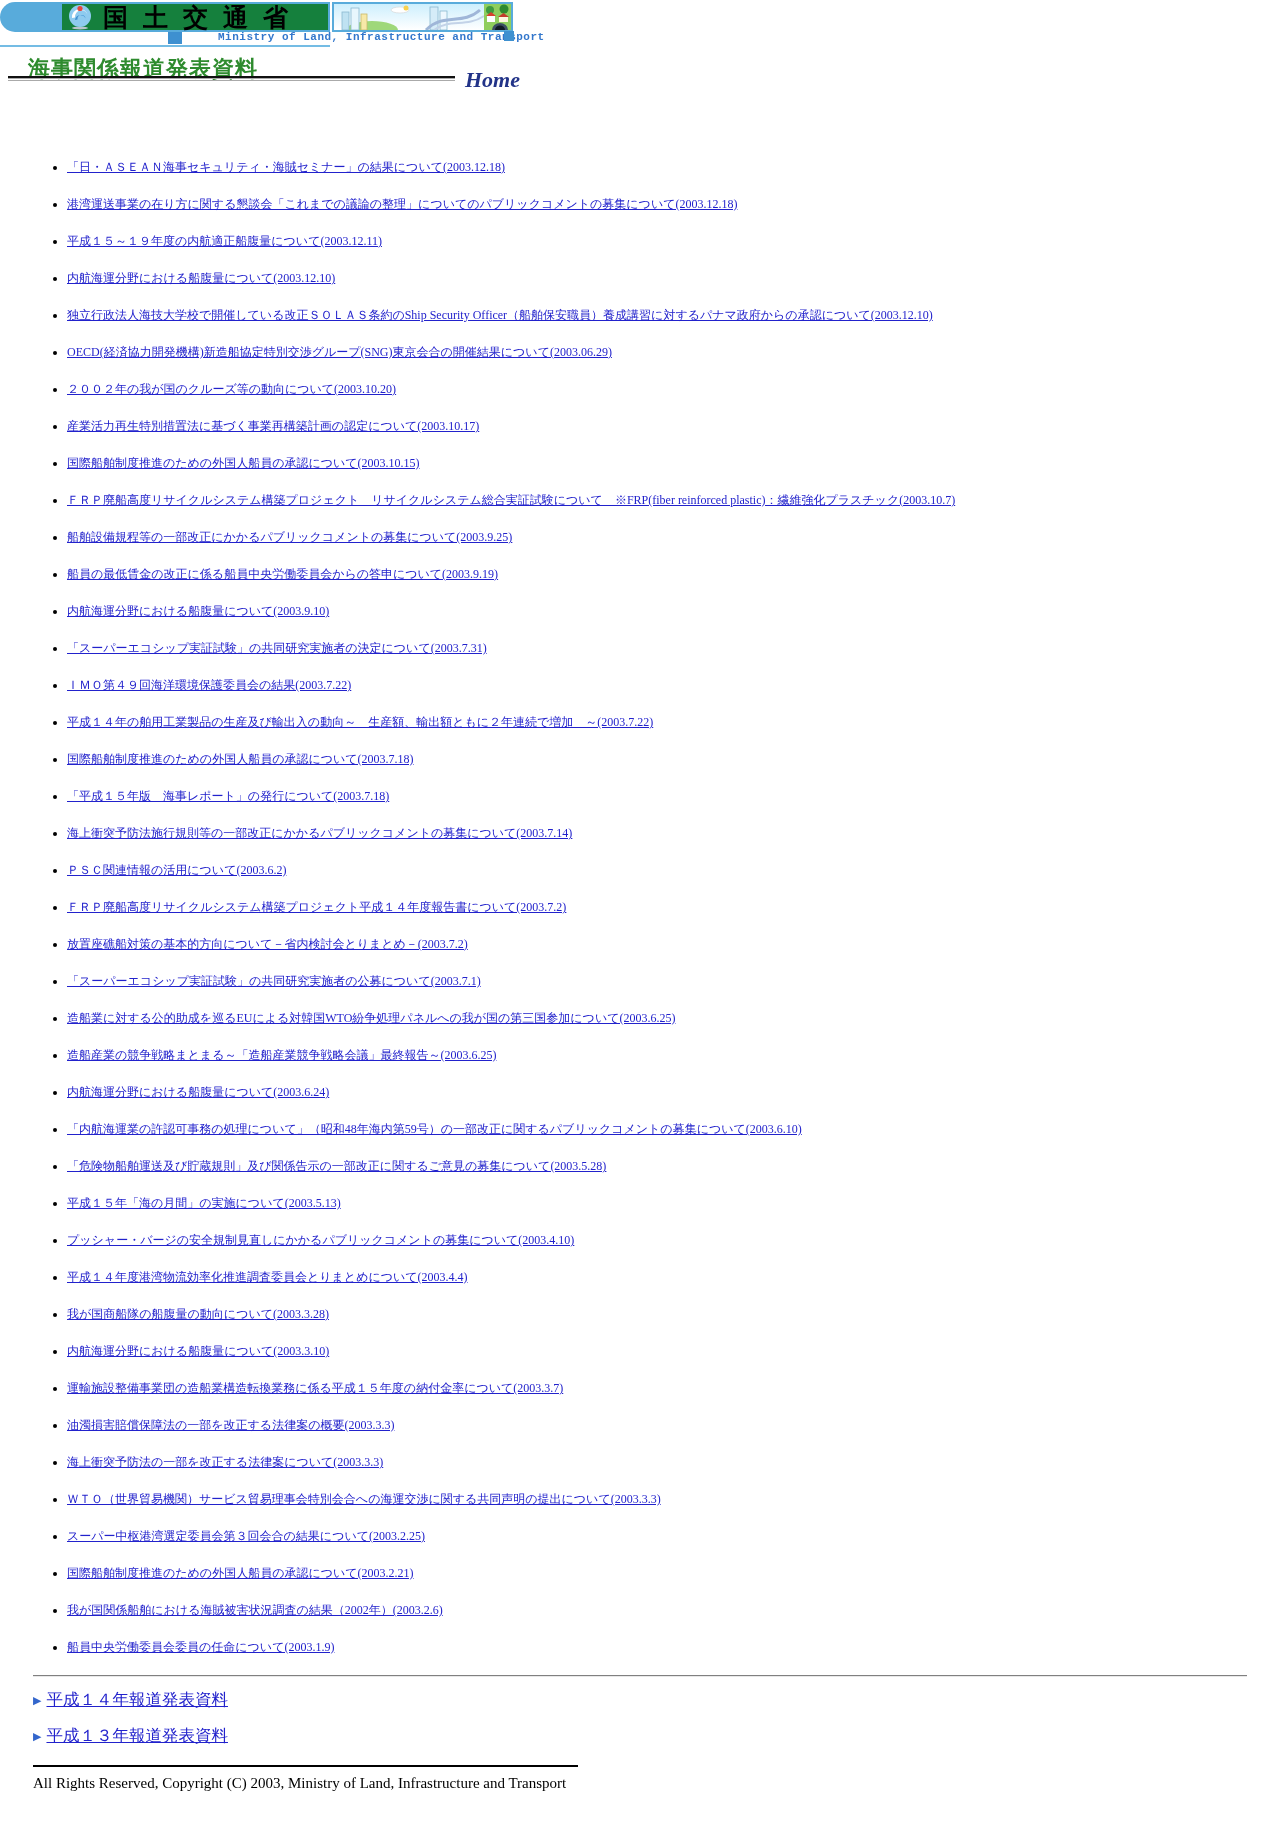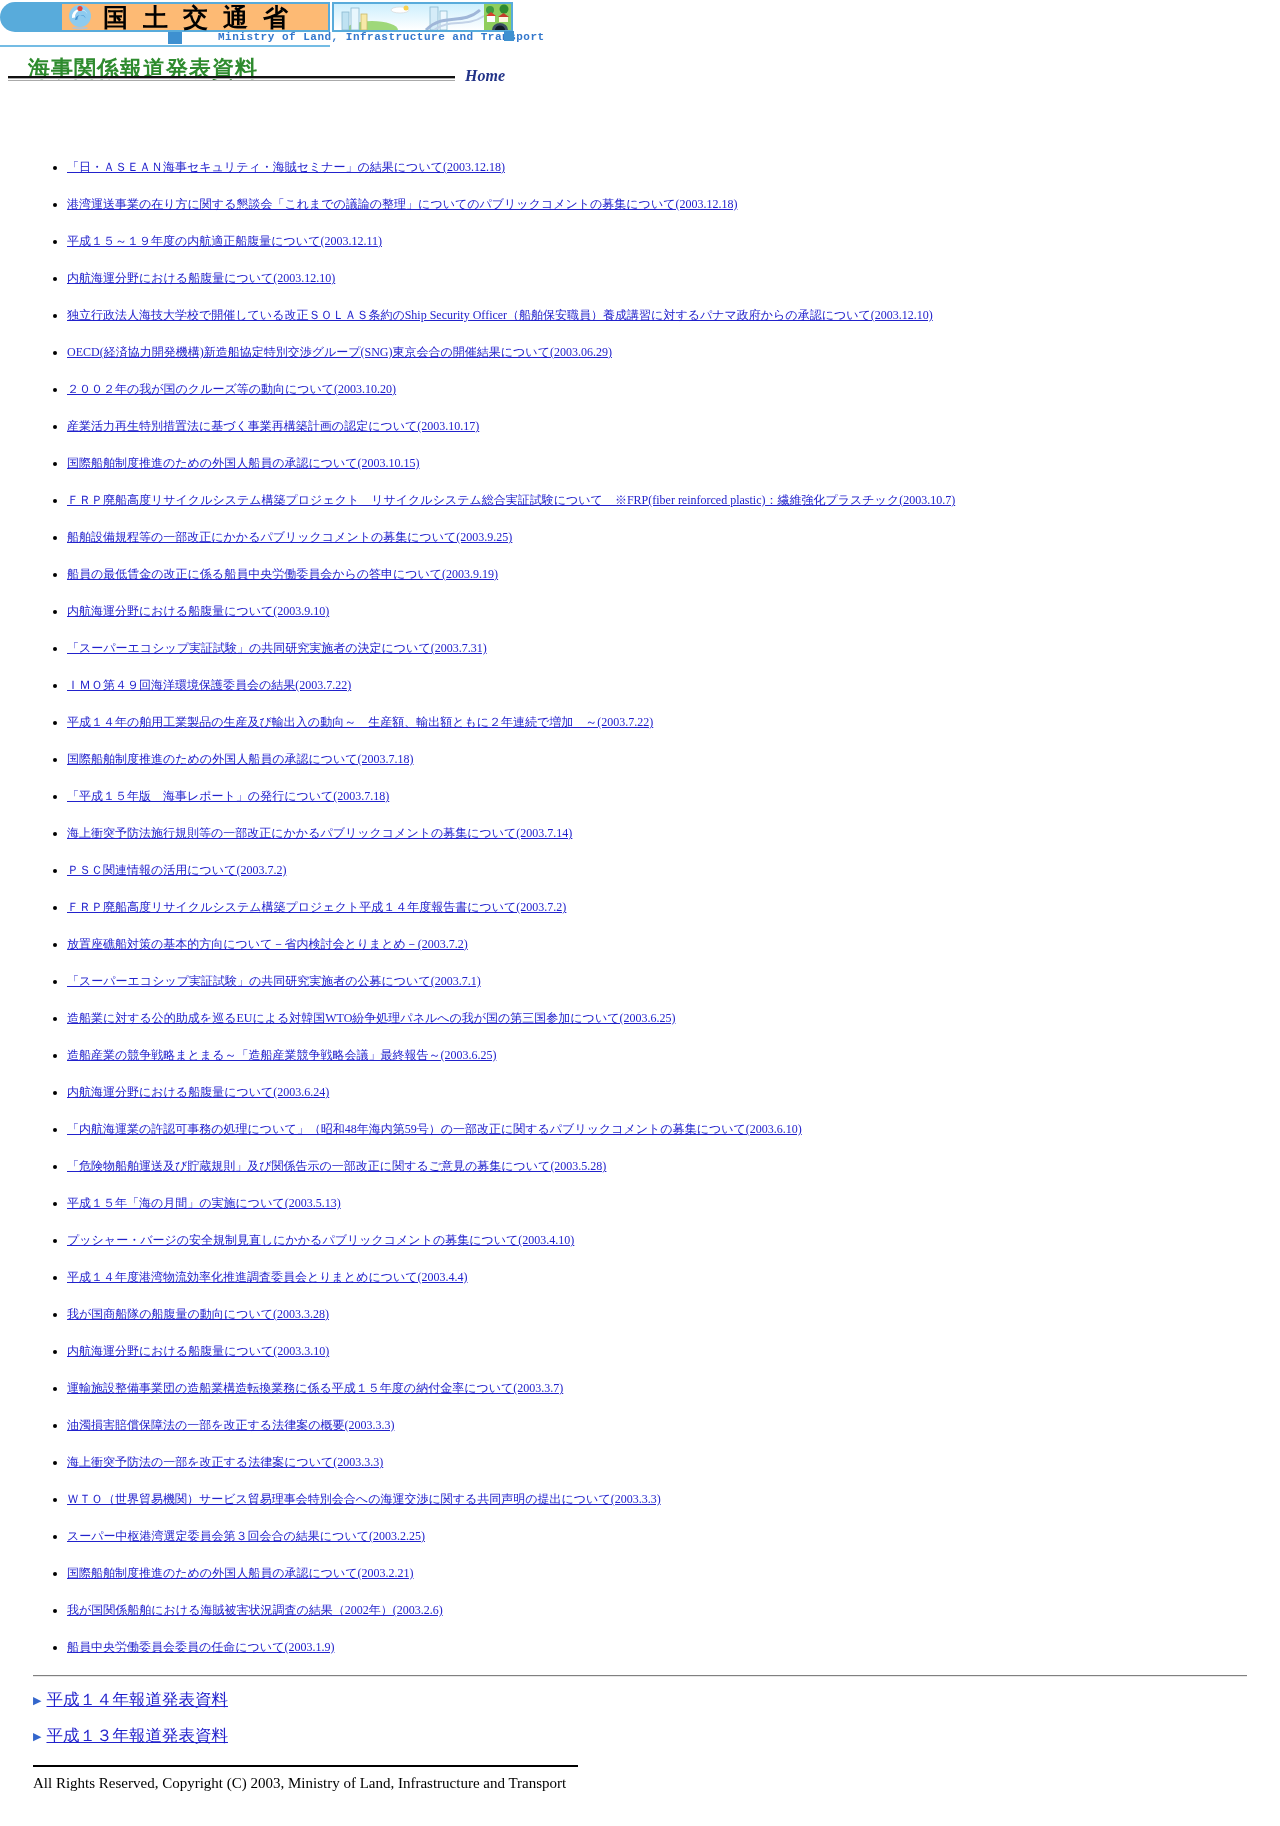--- a/index.html
+++ b/index.html
@@ -12,41 +12,41 @@
   }
   *{box-sizing:border-box;}
   html,body{margin:0;padding:0;background:#fff;}
   body{width:1280px;font-family:"Liberation Serif","DejaVu Serif",serif;color:#000;}
   .page{position:relative;width:1280px;height:1826px;overflow:hidden;background:#fff;}
 
   
   .header{position:relative;height:100px;}
   .logo-band{position:absolute;left:0;top:2px;width:330px;height:30px;
     background:var(--header-blue);border-radius:16px 0 0 16px;}
-  .logo-box{position:absolute;left:62px;top:2px;right:2px;bottom:2px;background:#fdba74;
+  .logo-box{position:absolute;left:62px;top:2px;right:2px;bottom:2px;background:#15803d;
     display:flex;align-items:center;}
   .emblem{margin-left:5px;flex:none;}
   .logo-text{font-family:"Liberation Sans","DejaVu Sans",sans-serif;font-weight:800;
     font-size:25px;letter-spacing:15px;white-space:nowrap;margin-left:10px;color:#000;line-height:1;}
   .banner{position:absolute;left:332px;top:2px;width:181px;height:30px;
     border:2px solid var(--header-blue);background:#dff2fc;}
   .banner svg{display:block;}
   .header-underline{position:absolute;left:0;top:45px;width:330px;height:2px;background:#74bce4;}
   .sq1{position:absolute;left:168px;top:32px;width:14px;height:12px;background:var(--square-blue);}
   .sq2{position:absolute;left:504px;top:31px;width:10px;height:10px;background:var(--square-blue);}
   .ministry{position:absolute;left:218px;top:31px;font-family:"Liberation Mono","DejaVu Sans Mono",monospace;
     font-weight:bold;font-size:11px;letter-spacing:0.5px;color:var(--subtitle-blue);white-space:nowrap;}
   .page-title{position:absolute;left:18px;top:44px;margin:10px;
     font-family:"Liberation Sans","DejaVu Sans",sans-serif;
     font-size:22px;font-weight:600;color:var(--title-green);letter-spacing:1px;white-space:nowrap;}
   .rule-row{position:absolute;left:8px;top:76px;width:1264px;display:flex;align-items:flex-start;}
   .double-rule{width:447px;height:2px;border-top:2px solid #111;border-bottom:3px double #aaa;}
   .home{margin-left:10px;position:relative;top:-9px;
     font-family:"Liberation Serif","DejaVu Serif",serif;font-style:italic;font-weight:bold;
-    font-size:16px;color:var(--home-navy);text-decoration:none;}
+    font-size:22px;color:var(--home-navy);text-decoration:none;}
 
   
   .press-list{margin:0 36px 0 0;padding:58px 0 0 67px;list-style:disc;}
   .press-list li{margin:0 0 19px 0;font-size:12px;line-height:18px;}
   .press-list a{color:var(--link-blue);text-decoration:underline;}
 
   
   .footer-rule{margin:14px 33px 0 33px;border:none;height:2px;
     border-top:1px solid #808080;border-bottom:1px solid #e8e8e8;}
   .archive{margin:12px 0 0 33px;}
@@ -134,21 +134,21 @@
       <li><a href="#">ＦＲＰ廃船高度リサイクルシステム構築プロジェクト　リサイクルシステム総合実証試験について　※FRP(fiber reinforced plastic)：繊維強化プラスチック(2003.10.7)</a></li>
       <li><a href="#">船舶設備規程等の一部改正にかかるパブリックコメントの募集について(2003.9.25)</a></li>
       <li><a href="#">船員の最低賃金の改正に係る船員中央労働委員会からの答申について(2003.9.19)</a></li>
       <li><a href="#">内航海運分野における船腹量について(2003.9.10)</a></li>
       <li><a href="#">「スーパーエコシップ実証試験」の共同研究実施者の決定について(2003.7.31)</a></li>
       <li><a href="#">ＩＭＯ第４９回海洋環境保護委員会の結果(2003.7.22)</a></li>
       <li><a href="#">平成１４年の舶用工業製品の生産及び輸出入の動向～　生産額、輸出額ともに２年連続で増加　～(2003.7.22)</a></li>
       <li><a href="#">国際船舶制度推進のための外国人船員の承認について(2003.7.18)</a></li>
       <li><a href="#">「平成１５年版　海事レポート」の発行について(2003.7.18)</a></li>
       <li><a href="#">海上衝突予防法施行規則等の一部改正にかかるパブリックコメントの募集について(2003.7.14)</a></li>
-      <li><a href="#">ＰＳＣ関連情報の活用について(2003.7.2)</a></li>
+      <li><a href="#">ＰＳＣ関連情報の活用について(2003.6.2)</a></li>
       <li><a href="#">ＦＲＰ廃船高度リサイクルシステム構築プロジェクト平成１４年度報告書について(2003.7.2)</a></li>
       <li><a href="#">放置座礁船対策の基本的方向について－省内検討会とりまとめ－(2003.7.2)</a></li>
       <li><a href="#">「スーパーエコシップ実証試験」の共同研究実施者の公募について(2003.7.1)</a></li>
       <li><a href="#">造船業に対する公的助成を巡るEUによる対韓国WTO紛争処理パネルへの我が国の第三国参加について(2003.6.25)</a></li>
       <li><a href="#">造船産業の競争戦略まとまる～「造船産業競争戦略会議」最終報告～(2003.6.25)</a></li>
       <li><a href="#">内航海運分野における船腹量について(2003.6.24)</a></li>
       <li><a href="#">「内航海運業の許認可事務の処理について」（昭和48年海内第59号）の一部改正に関するパブリックコメントの募集について(2003.6.10)</a></li>
       <li><a href="#">「危険物船舶運送及び貯蔵規則」及び関係告示の一部改正に関するご意見の募集について(2003.5.28)</a></li>
       <li><a href="#">平成１５年「海の月間」の実施について(2003.5.13)</a></li>
       <li><a href="#">プッシャー・バージの安全規制見直しにかかるパブリックコメントの募集について(2003.4.10)</a></li>

